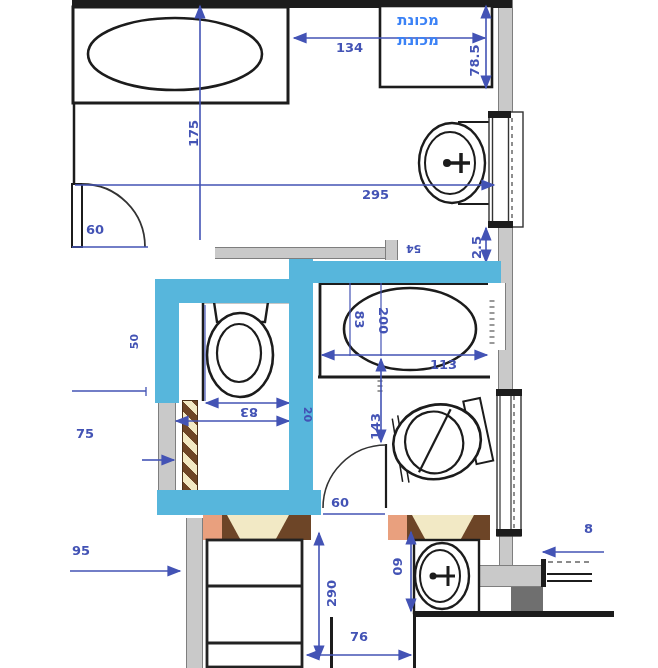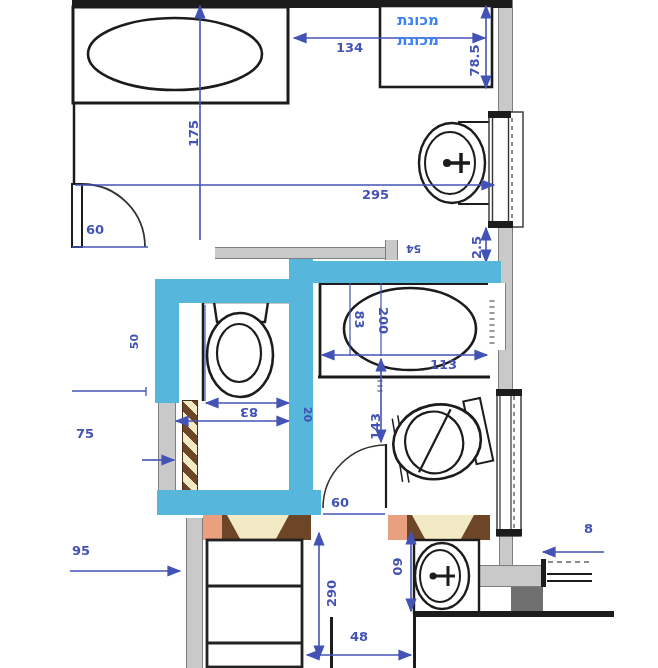--- a/index.html
+++ b/index.html
@@ -211,17 +211,17 @@
   <div class="lbl lbl-sm rn90" style="left:127px;top:336px;">50</div>
   <div class="lbl r90" style="left:350px;top:313px;">83</div>
   <div class="lbl r90" style="left:370px;top:314px;">200</div>
   <div class="lbl" style="left:430px;top:358px;">113</div>
   <div class="lbl rn90" style="left:362px;top:420px;">143</div>
   <div class="lbl r180" style="left:240px;top:406px;">83</div>
   <div class="lbl lbl-sm r90" style="left:300px;top:409px;">20</div>
   <div class="lbl lbl-lg" style="left:76px;top:395px;margin-top:32px;">75</div>
   <div class="lbl lbl-lg" style="left:72px;top:544px;">95</div>
   <div class="lbl rn90" style="left:318px;top:587px;">290</div>
-  <div class="lbl lbl-lg" style="left:350px;top:630px;">48</div>
+  <div class="lbl lbl-lg" style="left:350px;top:630px;">76</div>
   <div class="lbl r90" style="left:388px;top:560px;">60</div>
   <div class="lbl" style="left:331px;top:496px;">60</div>
   <div class="lbl" style="left:584px;top:522px;">8</div>
 </div>
 
 </body></html>

